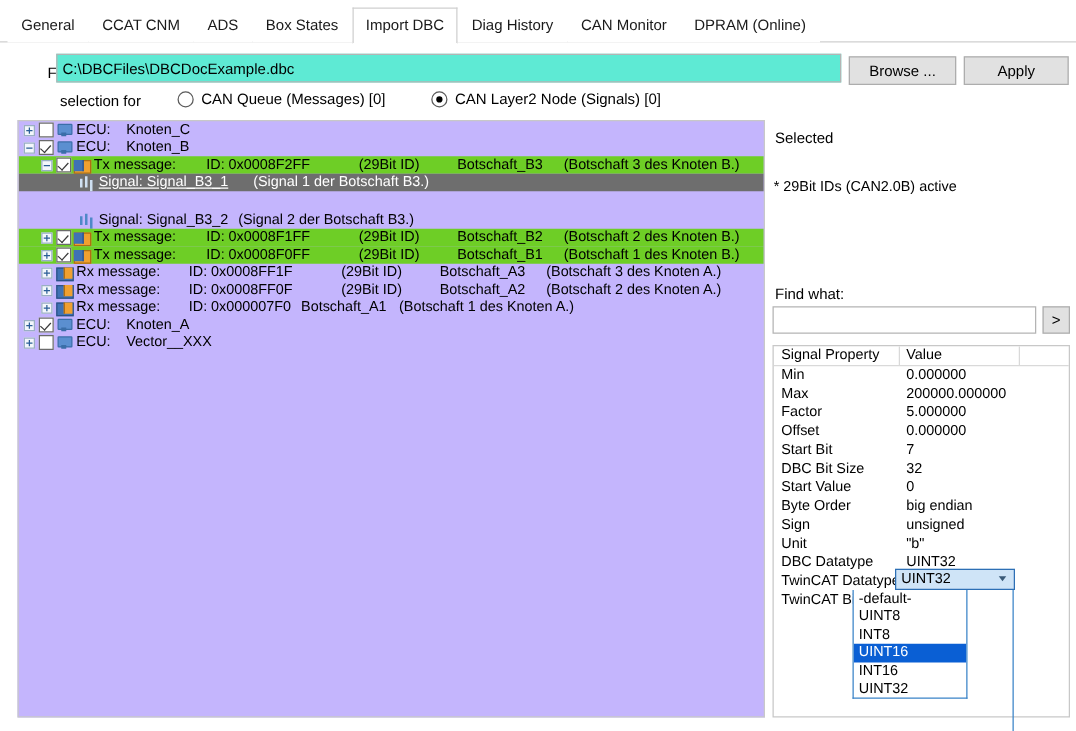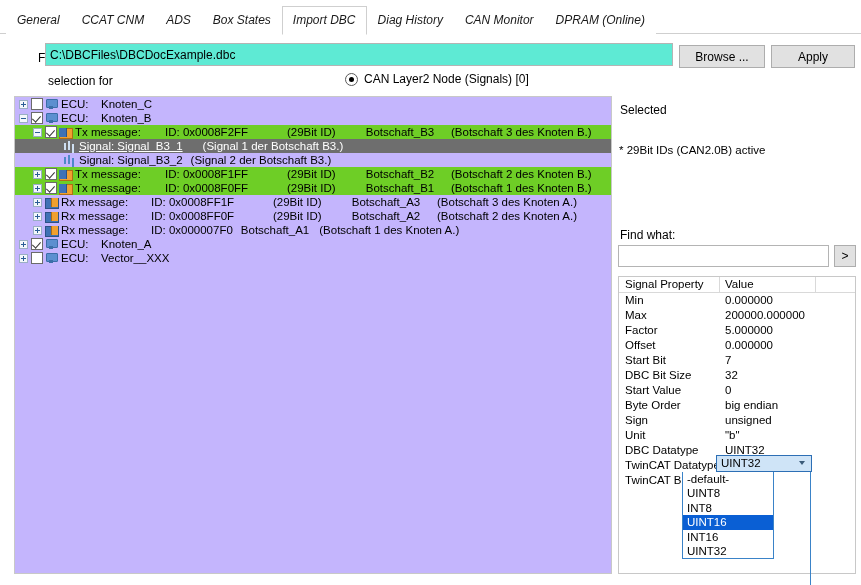--- a/index.html
+++ b/index.html
@@ -27,21 +27,20 @@
   .tab {
     position: relative;
     padding: 6px 10px 7px 10px;
     font-size: 12px; line-height: 14px;
     color: #1a1a1a;
     background: #ffffff;
     border: 1px solid transparent;
     border-bottom: none;
     white-space: nowrap;
     cursor: default;
-    font-style: italic;
   }
   .tab.active {
     background: #ffffff;
     border: 1px solid #cfcfcf;
     border-bottom: 1px solid #ffffff;
     z-index: 3;
     margin-bottom: -1px;
   }
 
   
@@ -242,20 +241,24 @@
         <div class="tab">DPRAM (Online)</div>
       </div>
   </div>
 
   <div class="lbl-file">File</div>
   <input class="file-input" type="text" value="C:\DBCFiles\DBCDocExample.dbc" style="">
   <button class="btn btn-browse">Browse ...</button>
   <button class="btn btn-apply">Apply</button>
 
   <div class="lbl-selfor">selection for</div>
+  <div class="radio-row r1">
+    <span class="radio"></span>
+    <span>CAN Queue (Messages) [0]</span>
+  </div>
   <div class="radio-row r2">
     <span class="radio checked"></span>
     <span>CAN Layer2 Node (Signals) [0]</span>
   </div>
 
   <div class="treepanel">
     <div id="tree-host">
         <div class="trow" style="padding-left: 4px;">
           <span class="expander plus"></span>
           <span class="cbox"></span>
@@ -279,21 +282,21 @@
           <span class="tcell c-bits">(29Bit ID)</span>
           <span class="tcell c-name">Botschaft_B3</span>
           <span class="tcell c-desc">(Botschaft 3 des Knoten B.)</span>
         </div>
         <div class="trow sel" style="padding-left: 36px;">
           <span class="spacer9"></span>
           <span class="icn icn-sig"></span>
           <span class="tcell c-kind" style="margin-right: 20px; text-decoration: underline;">Signal: Signal_B3_1</span>
           <span class="tcell c-desc">(Signal 1 der Botschaft B3.)</span>
         </div>
-        <div class="trow" style="padding-left: 36px;">
+        <div class="trow" style="padding-left: 36px; margin-top: 16px;">
           <span class="spacer9"></span>
           <span class="icn icn-sig"></span>
           <span class="tcell c-kind" style="margin-right: 8px;">Signal: Signal_B3_2</span>
           <span class="tcell c-desc">(Signal 2 der Botschaft B3.)</span>
         </div>
         <div class="trow green msgrow" style="padding-left: 18px;">
           <span class="expander plus"></span>
           <span class="cbox checked"></span>
           <span class="icn icn-tx"></span>
           <span class="tcell c-kind">Tx message:</span>

